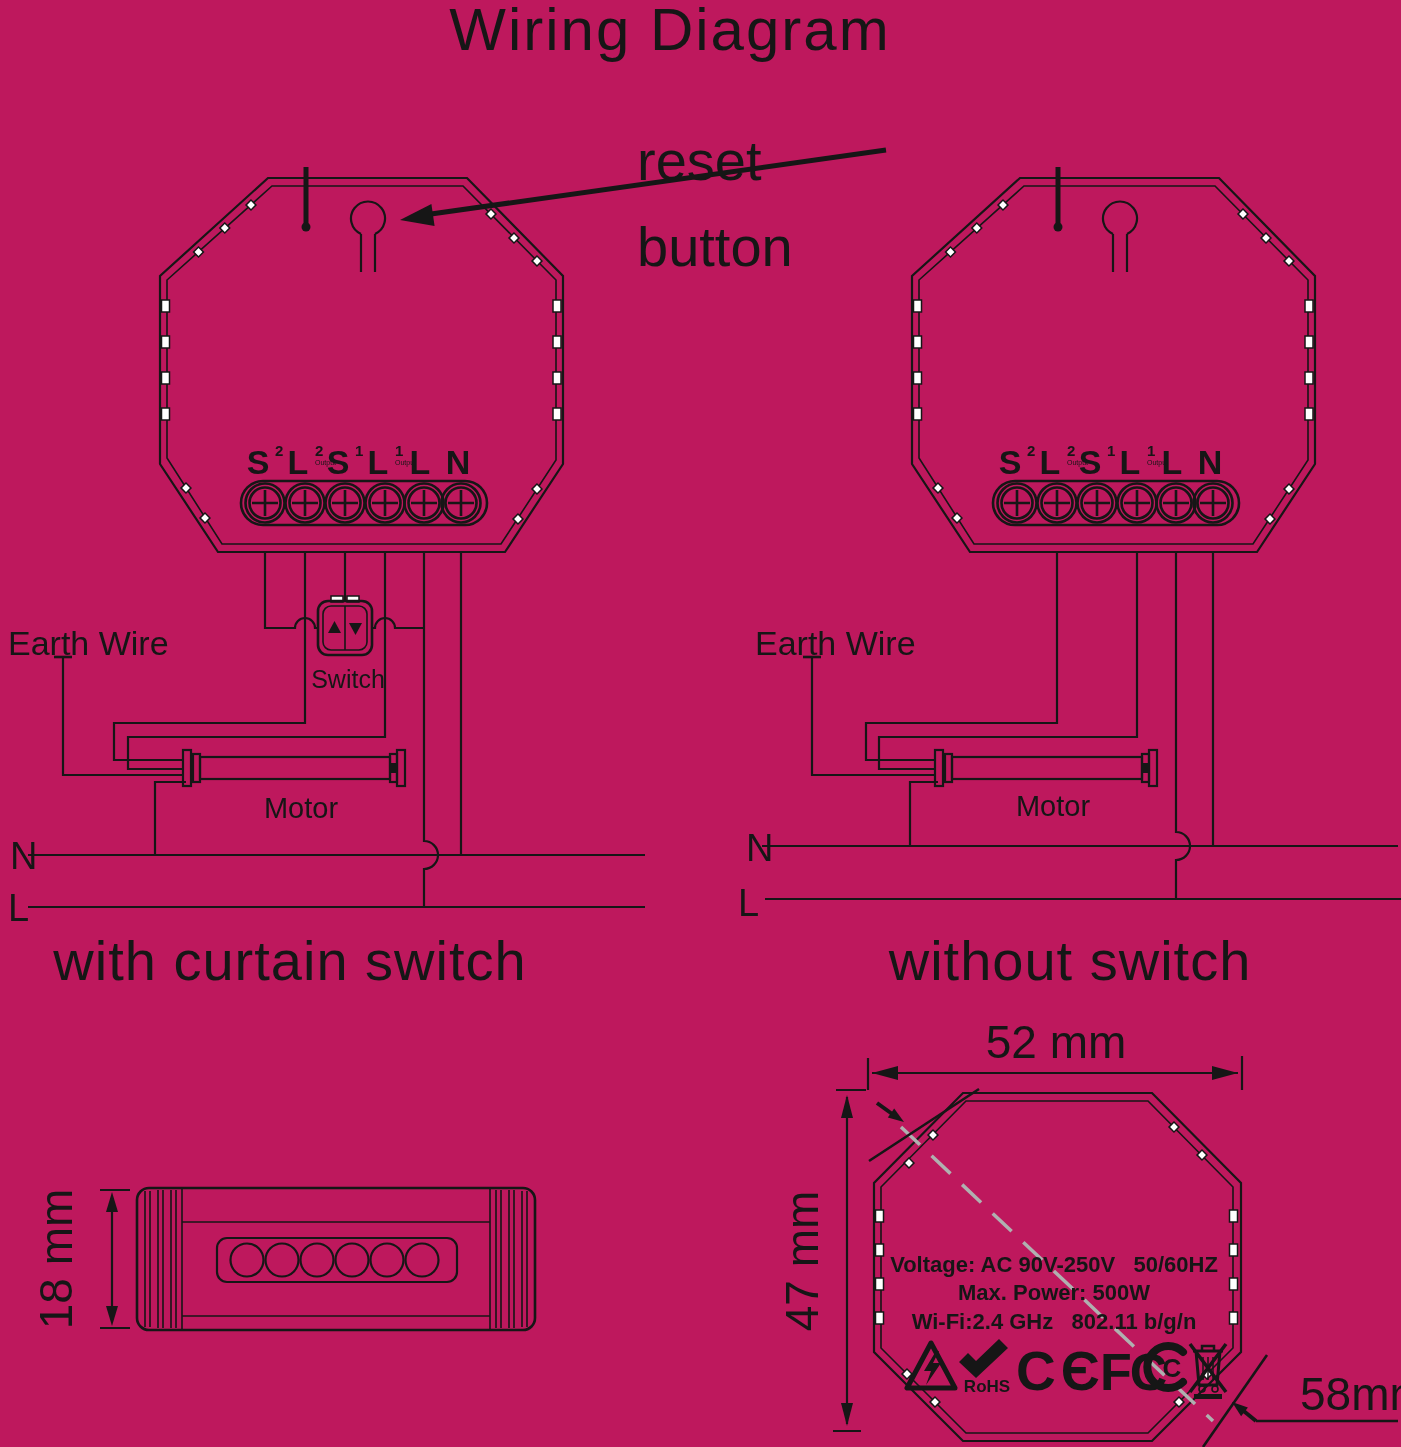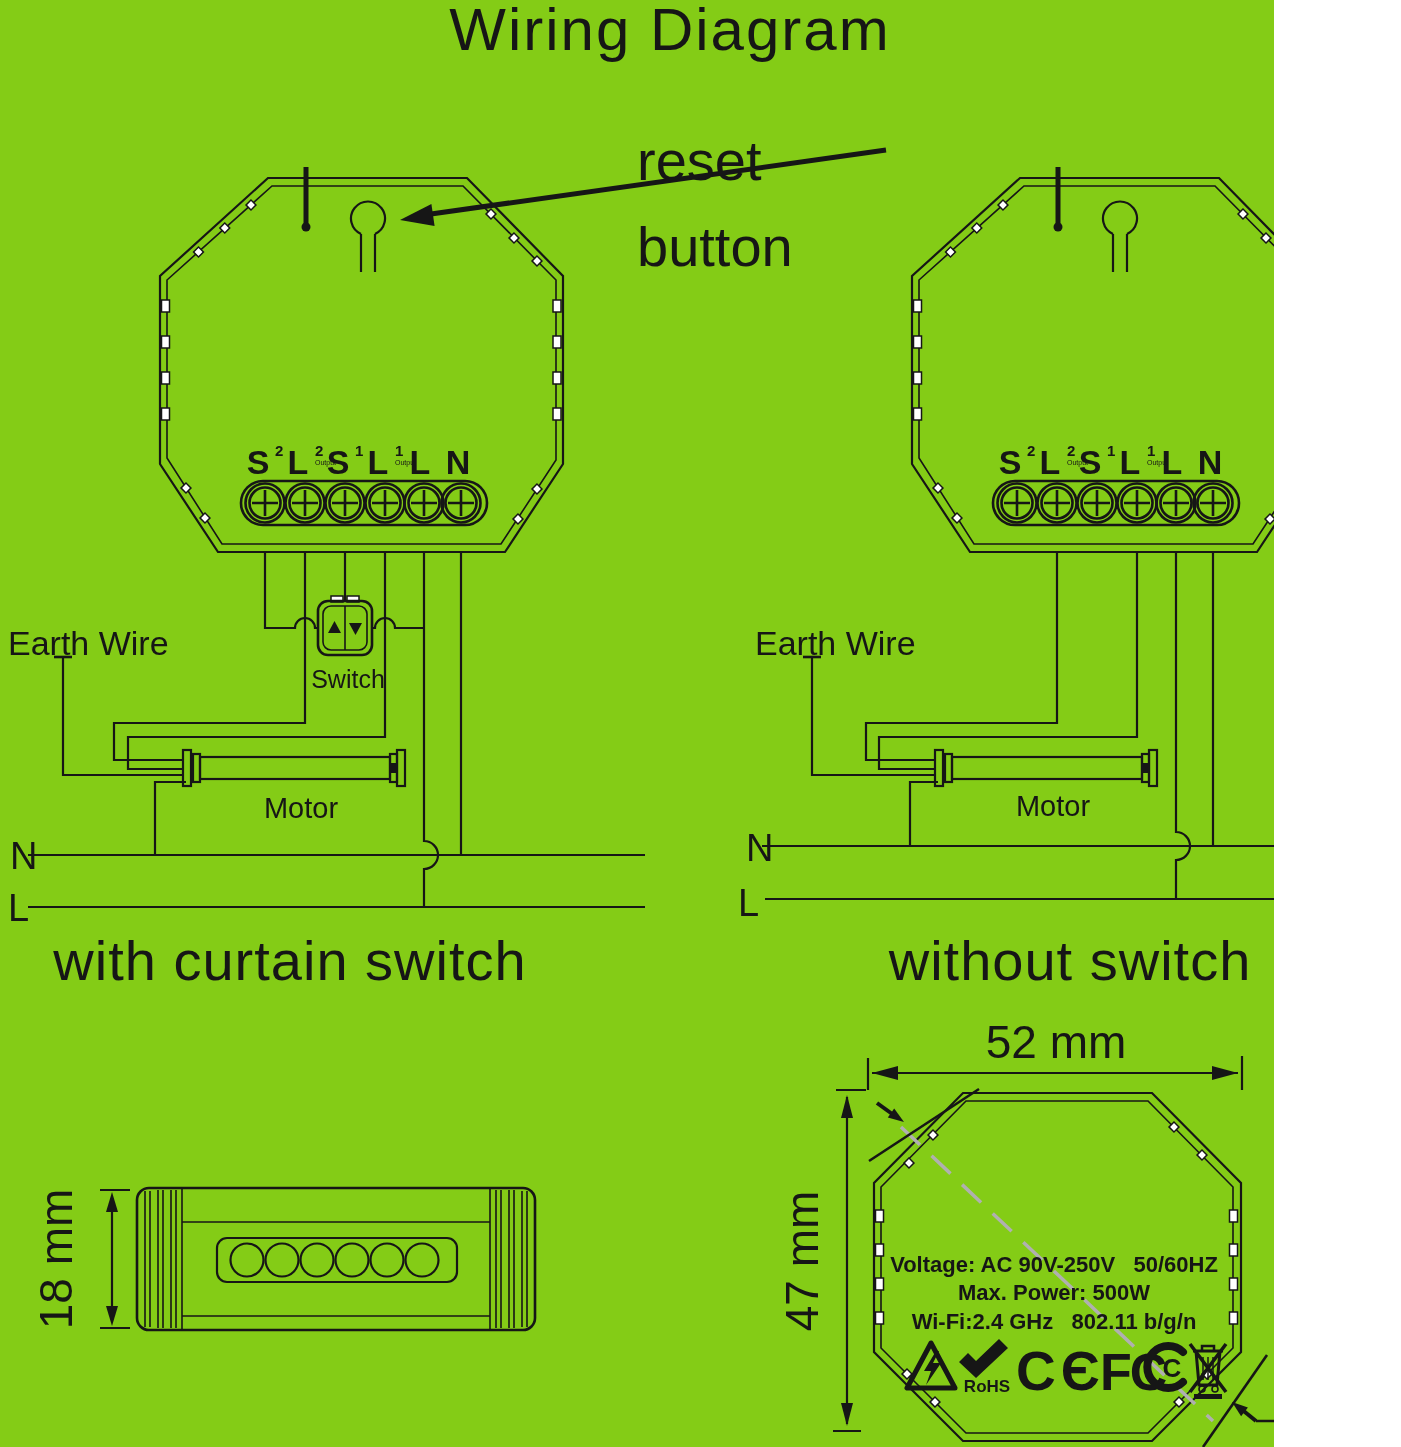--- a/index.html
+++ b/index.html
@@ -1,16 +1,16 @@
 <!DOCTYPE html>
 <html><head>
 <meta charset="utf-8">
 <style>
   html,body{margin:0;padding:0;background:#fff;}
-  #page{position:relative;width:1274px;height:1447px;background:#84cc16;overflow:hidden;}
+  #page{position:relative;width:1401px;height:1447px;background:#be185d;overflow:hidden;}
   svg{display:block;}
   text{font-family:"Liberation Sans",sans-serif;fill:#161616;}
   .ln{stroke:#161616;stroke-width:2.2;fill:none;}
   .ln15{stroke:#161616;stroke-width:1.6;fill:none;}
   .ln25{stroke:#161616;stroke-width:2.6;fill:none;}
   .notch{fill:#fff;stroke:#161616;stroke-width:1.5;}
   .blk{fill:#161616;stroke:none;}
   .title{font-size:60px;letter-spacing:2px;}
   .caption{font-size:56px;letter-spacing:1px;}
   .resetlbl{font-size:56px;}

